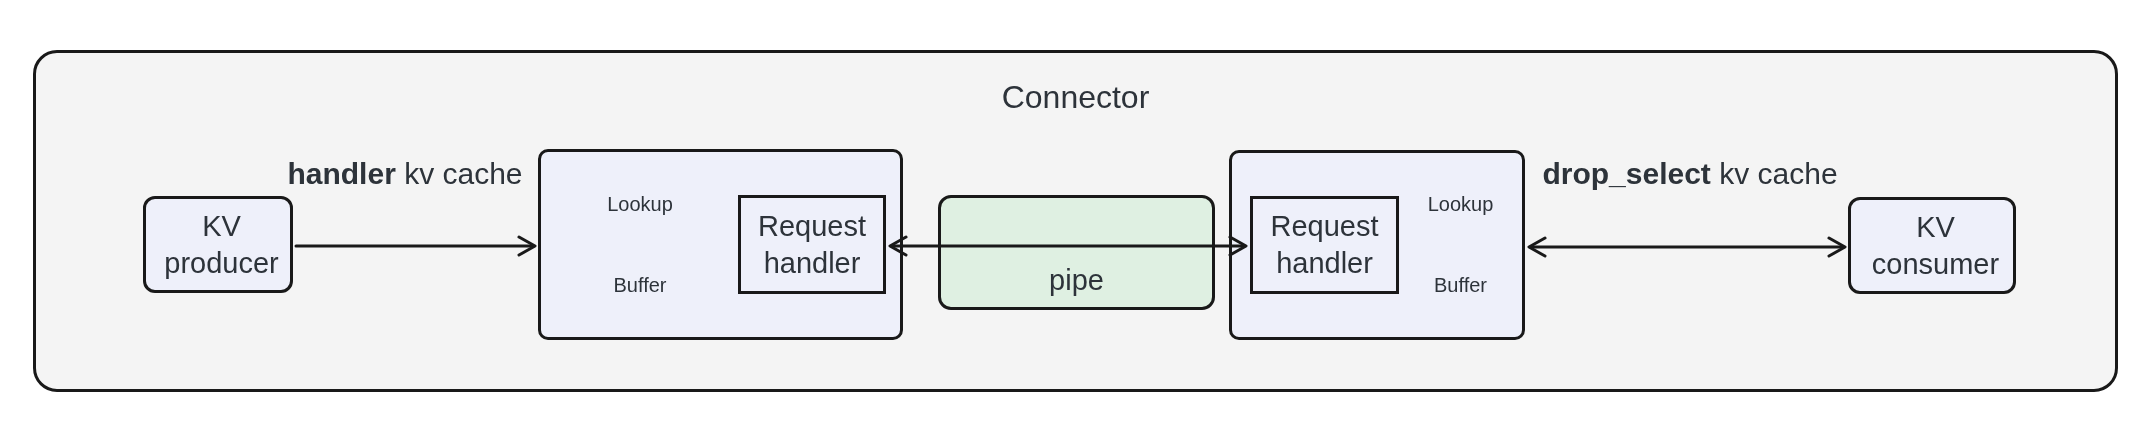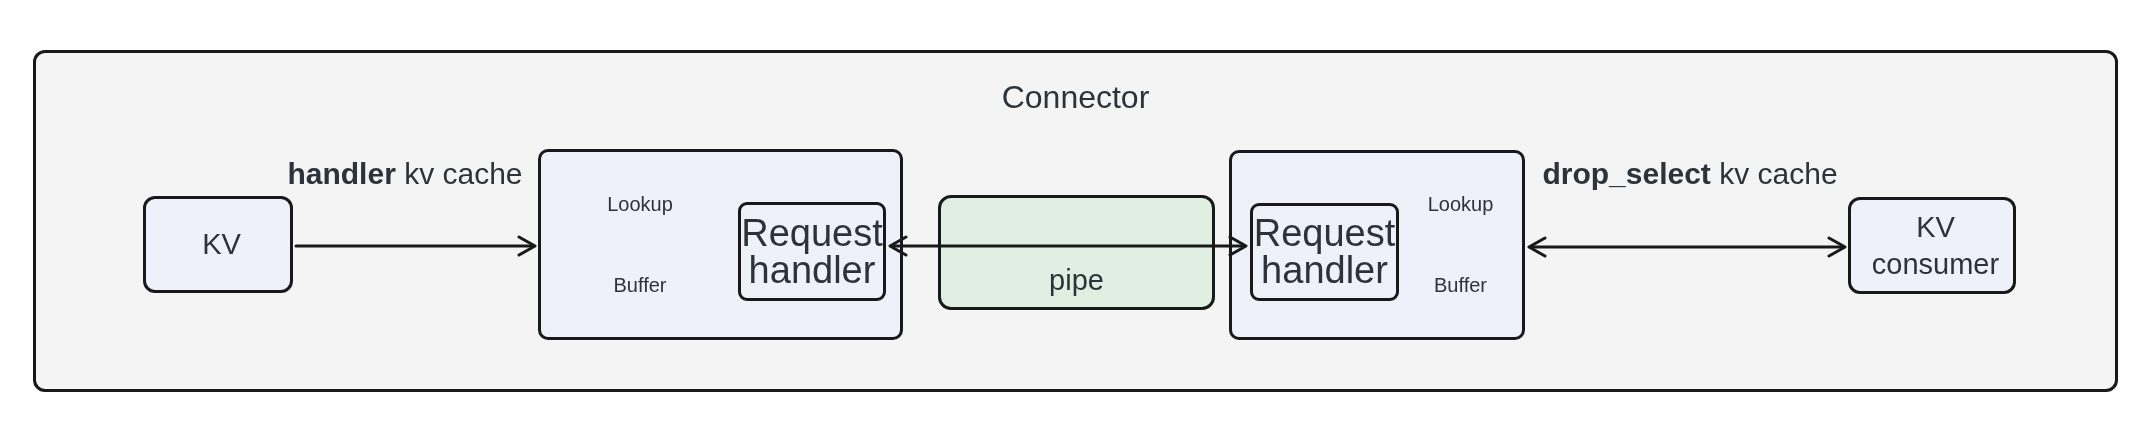--- a/index.html
+++ b/index.html
@@ -12,21 +12,21 @@
   }
   *{box-sizing:border-box;margin:0;padding:0;}
   html,body{background:var(--canvas-bg);}
   body{font-family:"Liberation Sans","DejaVu Sans",sans-serif;color:var(--text);}
   .stage{position:relative;width:2146px;height:438px;background:var(--canvas-bg);overflow:hidden;}
 
   .connector-box{
     position:absolute;left:33px;top:50px;width:2085px;height:342px;
     background:var(--container-fill);
     border:3px solid var(--border);
-    border-radius:12px;
+    border-radius:24px;
   }
   .connector-title{
     position:absolute;top:25px;left:0;right:0;
     text-align:center;font-size:32px;line-height:38px;color:var(--text);
   }
 
   .node{
     position:absolute;
     background:var(--node-fill);
     border:3px solid var(--border);
@@ -47,23 +47,23 @@
     display:flex;flex-direction:column;align-items:center;justify-content:center;
     font-size:20px;line-height:37px;text-align:center;gap:44px;
   }
   .lb-label--left{left:0;width:198px;}
   .lb-label--right{left:167px;right:0;}
 
   .request-handler{
     position:absolute;
     background:var(--node-fill);
     border:3px solid var(--border);
-    border-radius:9px;
+    border-radius:0;
     display:flex;flex-direction:column;align-items:center;justify-content:center;
-    font-size:38px;line-height:37px;text-align:center;margin-top:7px;
+    font-size:29px;line-height:37px;text-align:center;
   }
   .rh--left{left:197px;top:43px;width:148px;height:99px;}
   .rh--right{left:18px;top:43px;width:149px;height:98px;}
 
   .pipe{
     left:938px;top:195px;width:277px;height:115px;
     border-radius:13px;
     display:block;
   }
   .pipe-label{
@@ -94,20 +94,21 @@
 <body>
 
 <div class="stage">
 
   <div class="connector-box">
     <div class="connector-title">Connector</div>
   </div>
 
   <div class="node kv-producer">
     <span>KV</span>
+    <span>producer</span>
   </div>
 
   <div class="node node--plain lookup-buffer-left">
     <div class="lb-label lb-label--left">
       <span>Lookup</span>
       <span>Buffer</span>
     </div>
     <div class="request-handler rh--left">
       <span>Request</span>
       <span>handler</span>

